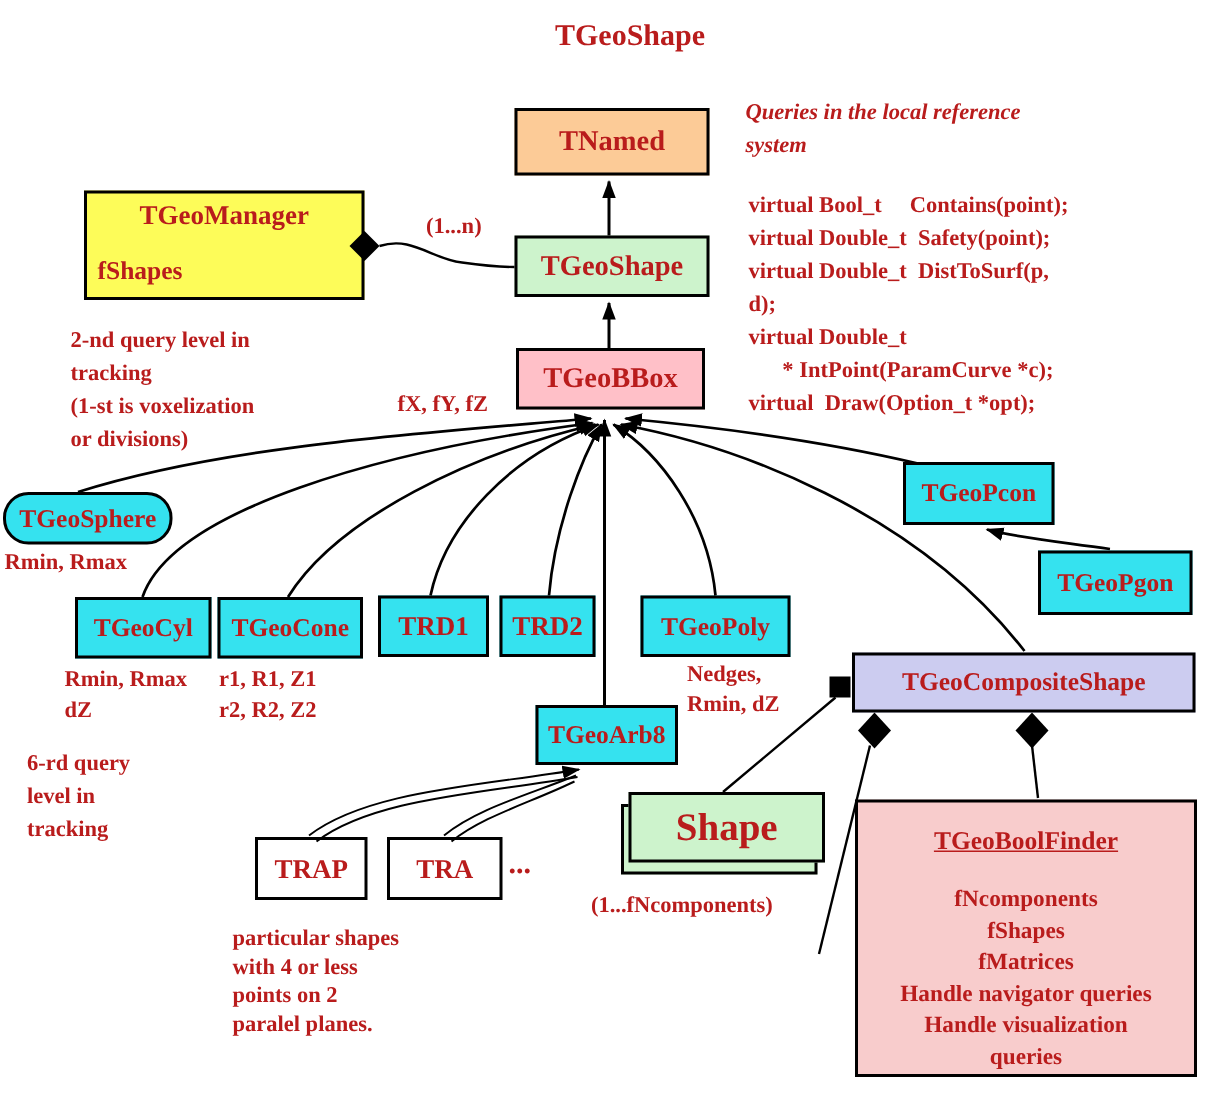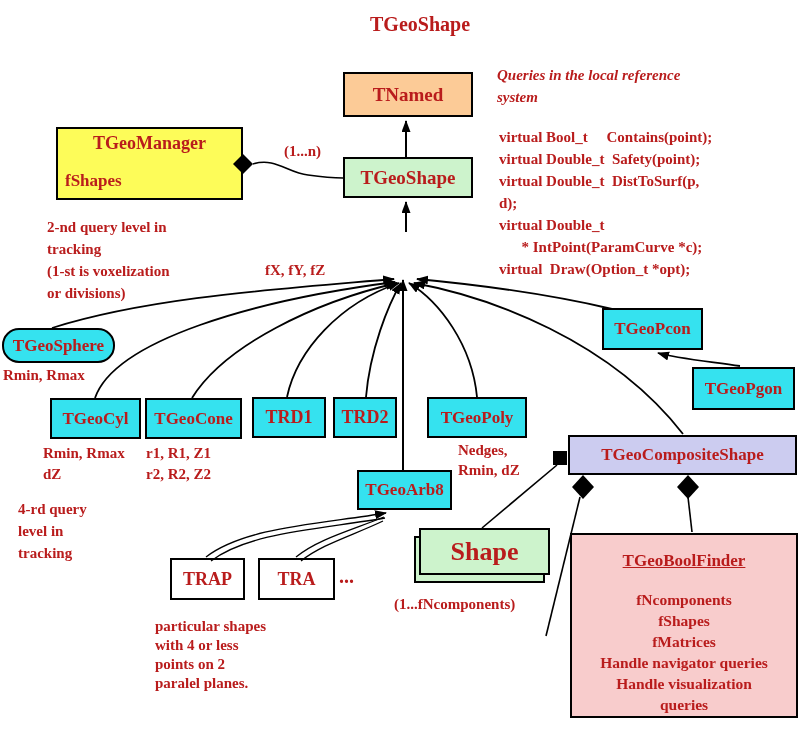--- a/index.html
+++ b/index.html
@@ -95,20 +95,23 @@
 
   <div id="b-tgeomanager" class="box c-yellow">
     <span class="cls-title">TGeoManager</span>
     <span class="cls-attr">fShapes</span>
   </div>
 
   <div id="b-tgeoshape" class="box c-palegreen">
     <span>TGeoShape</span>
   </div>
 
+  <div id="b-tgeobbox" class="box c-pink">
+    <span>TGeoBBox</span>
+  </div>
 
   <div id="b-tgeosphere" class="box c-cyan">
     <span>TGeoSphere</span>
   </div>
 
   <div id="b-tgeocyl" class="box c-cyan">
     <span>TGeoCyl</span>
   </div>
 
   <div id="b-tgeocone" class="box c-cyan">
@@ -186,21 +189,21 @@
 (1-st  is voxelization
 or  divisions)</div>
   <div id="t-fxfyfz" class="note">fX, fY, fZ</div>
   <div id="t-sphereparams" class="note">Rmin, Rmax</div>
   <div id="t-cylparams" class="note">Rmin, Rmax
 dZ</div>
   <div id="t-coneparams" class="note">r1, R1, Z1
 r2, R2, Z2</div>
   <div id="t-polyparams" class="note">Nedges,
 Rmin, dZ</div>
-  <div id="t-thirdquery" class="note">4-rd query
+  <div id="t-thirdquery" class="note">6-rd query
 level in
 tracking</div>
   <div id="t-ellipsis" class="note">...</div>
   <div id="t-ncomponents" class="note">(1...fNcomponents)</div>
   <div id="t-particular" class="note">particular shapes
 with 4 or less
 points on 2
 paralel planes.</div>
 
   <svg id="connector-layer" width="810" height="735" viewBox="0 0 810 735">

